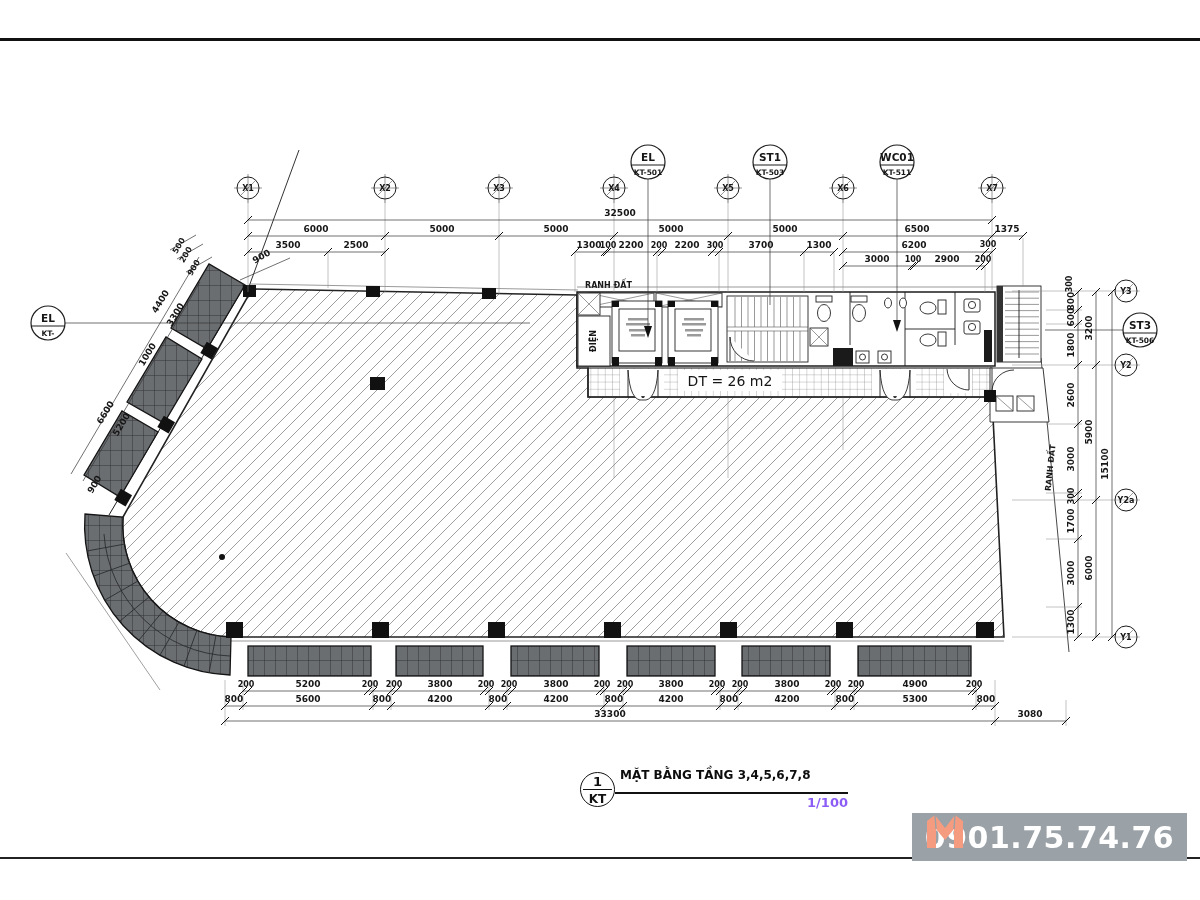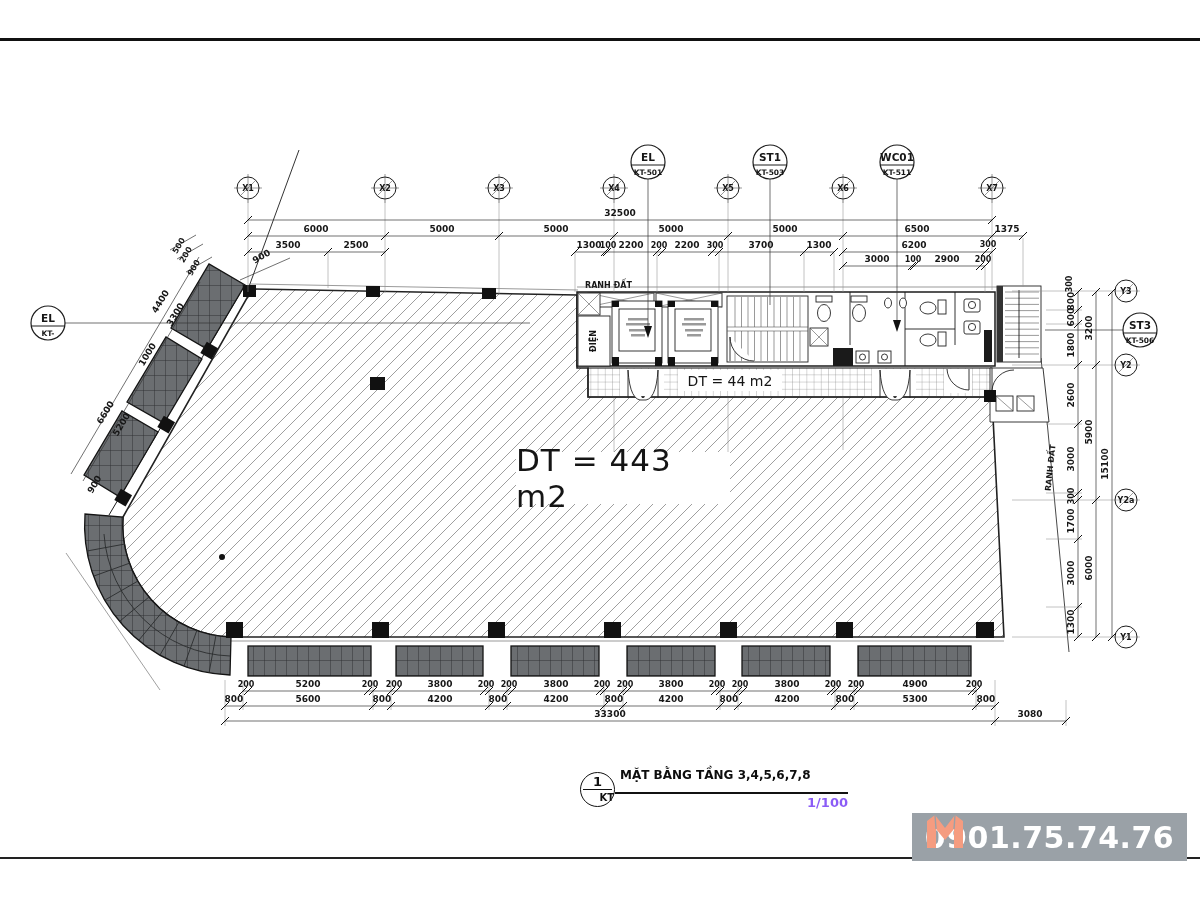--- a/index.html
+++ b/index.html
@@ -24,21 +24,21 @@
   .dimline{stroke:#333;stroke-width:.7;fill:none;}
   .fix{stroke:#222;stroke-width:.9;fill:#fff;}
   
   .arealabel{position:absolute;background:#fff;color:#151515;display:flex;align-items:center;justify-content:center;}
   .arealabel.main{left:516px;top:452px;width:214px;height:52px;font-size:31px;letter-spacing:1px;}
   .arealabel.corridor{left:678px;top:370px;width:104px;height:21px;font-size:14px;}
   .titleblock{position:absolute;left:575px;top:768px;width:290px;height:45px;}
   .tb-circle{position:absolute;left:5px;top:4px;width:33px;height:33px;border:1.7px solid #111;border-radius:50%;}
   .tb-circle .num{position:absolute;top:1px;left:0;width:100%;text-align:center;font-size:13px;font-weight:700;color:#111;}
   .tb-circle .mid{position:absolute;top:16px;left:2px;width:29px;height:1.4px;background:#111;}
-  .tb-circle .dis{position:absolute;top:19px;left:0;width:100%;text-align:right;font-size:10px;font-weight:700;color:#111;}
+  .tb-circle .dis{position:absolute;top:19px;left:0;width:100%;text-align:center;font-size:12px;font-weight:700;color:#111;}
   .tb-title{position:absolute;left:45px;top:0px;font-size:12px;font-weight:700;color:#0d0d0d;white-space:nowrap;}
   .tb-rule{position:absolute;left:40px;top:24px;width:233px;height:2px;background:#111;}
   .tb-scale{position:absolute;left:40px;top:27px;width:233px;text-align:right;font-size:13px;font-weight:700;color:#8b5cf6;}
   .banner{position:absolute;left:912px;top:813px;width:275px;height:48px;background:#9aa1a7;
           display:flex;align-items:center;cursor:pointer;}
   .banner .logo{margin-left:12px;flex:0 0 auto;}
   .banner .phone{flex:1;text-align:center;color:#ffffff;font-size:30px;font-weight:700;letter-spacing:.5px;
                  font-family:"DejaVu Sans","Liberation Sans",sans-serif;}
 </style>
 </head>
@@ -479,22 +479,21 @@
       <text class="dim" transform="rotate(-30 263 259)" x="263" y="259">900</text>
       <text class="dim" transform="rotate(-59 163 303)" x="163" y="303">4400</text>
       <text class="dim" transform="rotate(-59 178 316)" x="178" y="316">3300</text>
       <text class="dim" transform="rotate(-59 150 356)" x="150" y="356">1000</text>
       <text class="dim" transform="rotate(-59 108 414)" x="108" y="414">6600</text>
       <text class="dim" transform="rotate(-59 124 426)" x="124" y="426">5200</text>
       <text class="dim" transform="rotate(-59 97 486)" x="97" y="486">900</text>
     </g>
   </svg>
 
-  <div class="arealabel main">DT = 443 m2</div>
-  <div class="arealabel corridor">DT = 44 m2</div>
+  <div class="arealabel corridor">DT = 26 m2</div>
 
   <div class="titleblock">
     <div class="tb-circle">
       <div class="num">1</div>
       <div class="mid"></div>
       <div class="dis">KT</div>
     </div>
     <div class="tb-title">MẶT BẰNG TẦNG 3,4,5,6,7,8</div>
     <div class="tb-rule"></div>
     <div class="tb-scale">1/100</div>

